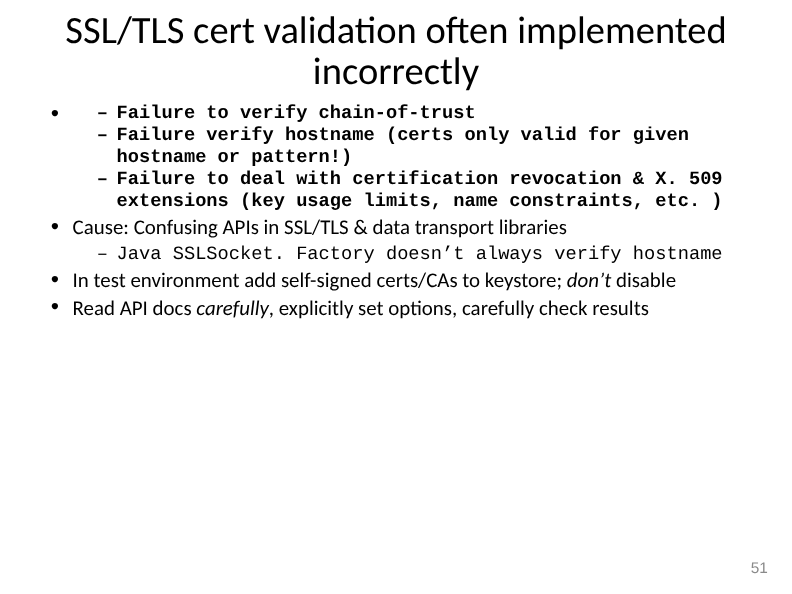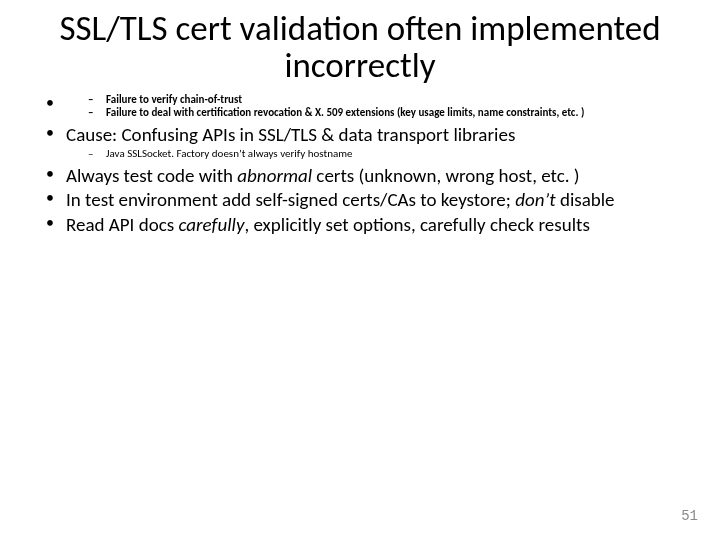--- a/index.html
+++ b/index.html
@@ -42,70 +42,71 @@
     content: "•";
     position: absolute;
     left: 6px;
     top: 0;
     font-size: 16px;
   }
   ul.sub {
     list-style: none;
     padding: 0;
     margin: 2px 0 4px 22px;
-    font-size: 11px;
+    font-size: 17px;
     font-weight: 600;
+    font-family: Liberation Mono, monospace;
   }
   ul.sub > li {
     position: relative;
     padding-left: 18px;
     margin: 1px 0;
     line-height: 1.15;
   }
   ul.sub > li::before {
     content: "–";
     position: absolute;
     left: 0;
     top: 0;
   }
   .sub.normalw { font-weight: 400; }
   .pagenum {
     position: absolute;
     right: 22px;
     bottom: 16px;
     font-size: 14px;
     color: #8a8a8a;
-    font-family: Liberation Mono, monospace;
+    font-family: Liberation Sans, sans-serif;
   }
   i { font-style: italic; }
 </style>
 </head>
 <body>
 
 <div class="slide">
 
   <h1 class="title">SSL/TLS cert validation often implemented incorrectly</h1>
 
   <ul class="top">
 
     <li>
       <ul class="sub">
         <li>Failure to verify chain-of-trust</li>
+        <li>Failure verify hostname (certs only valid for given hostname or pattern!)</li>
         <li>Failure to deal with certification revocation &amp; X. 509 extensions (key usage limits, name constraints, etc. )</li>
       </ul>
     </li>
 
     <li>
       <span>Cause: Confusing APIs in SSL/TLS &amp; data transport libraries</span>
       <ul class="sub normalw">
         <li>Java SSLSocket. Factory doesn’t always verify hostname</li>
       </ul>
     </li>
 
-    <li><span>Always test code with </span><i>abnormal</i><span> certs (unknown, wrong host, etc. )</span></li>
 
     <li><span>In test environment add self-signed certs/CAs to keystore; </span><i>don’t</i><span> disable</span></li>
 
     <li><span>Read API docs </span><i>carefully</i><span>, explicitly set options, carefully check results</span></li>
 
 
   </ul>
 
   <div class="pagenum">51</div>
 </div>

